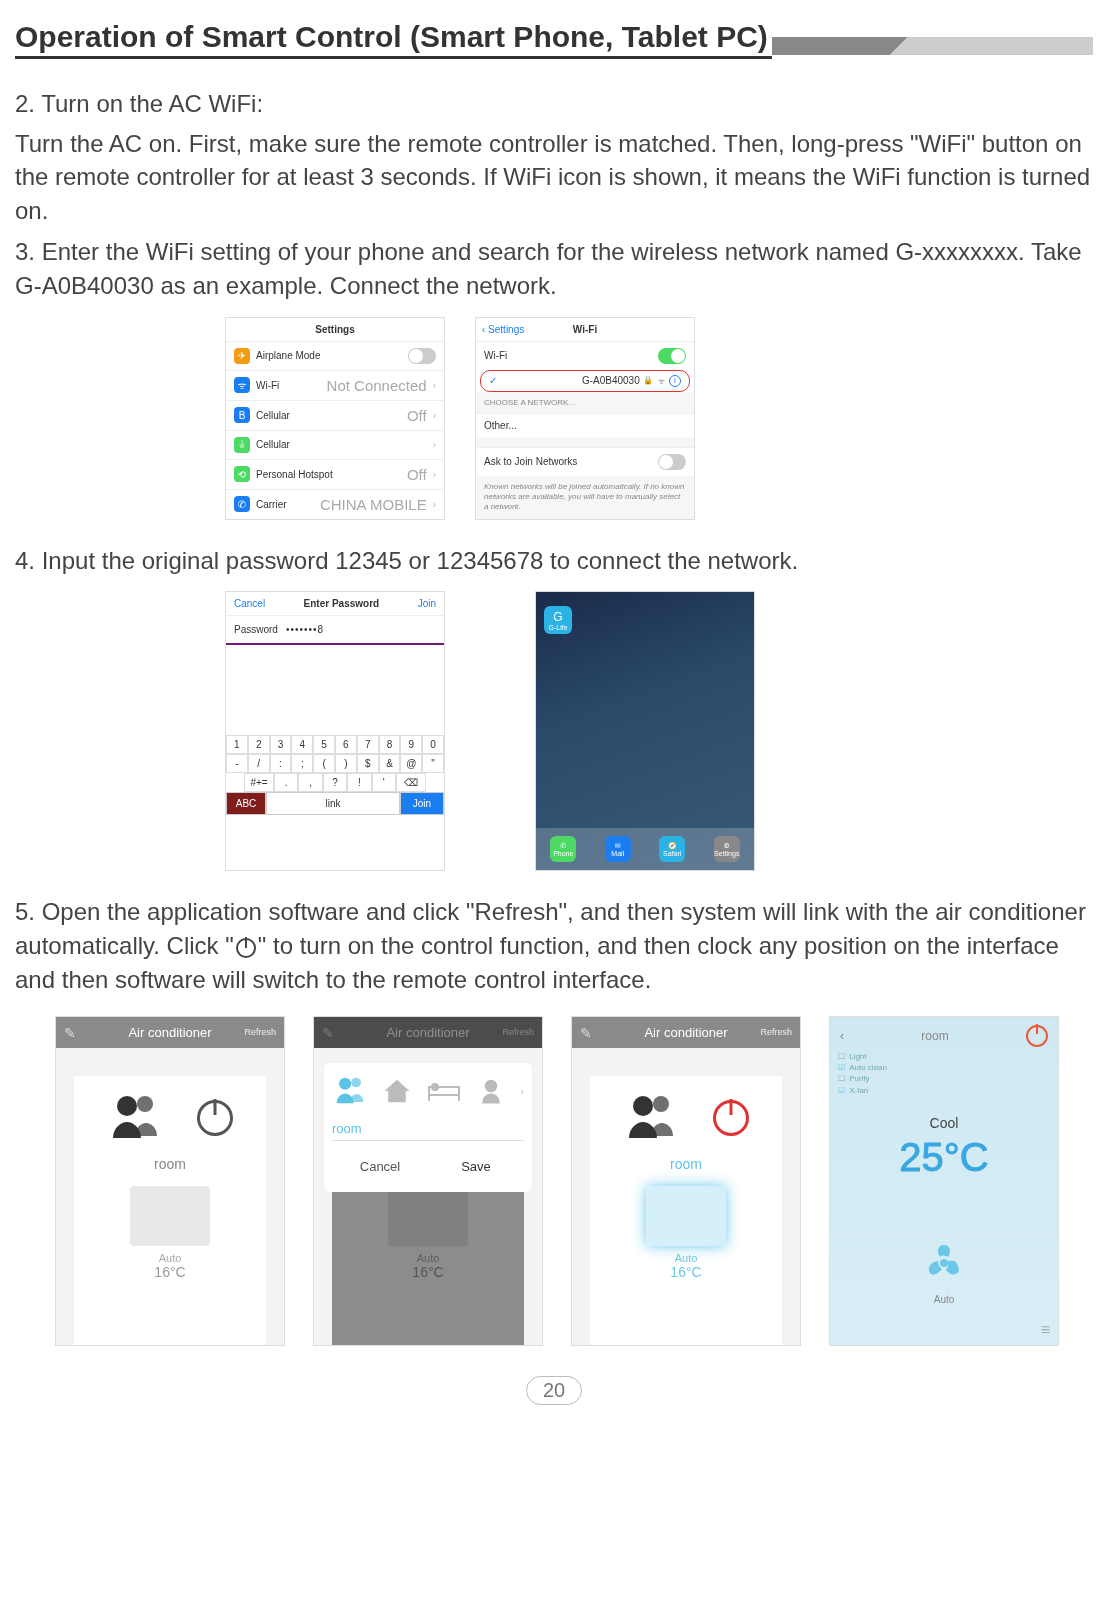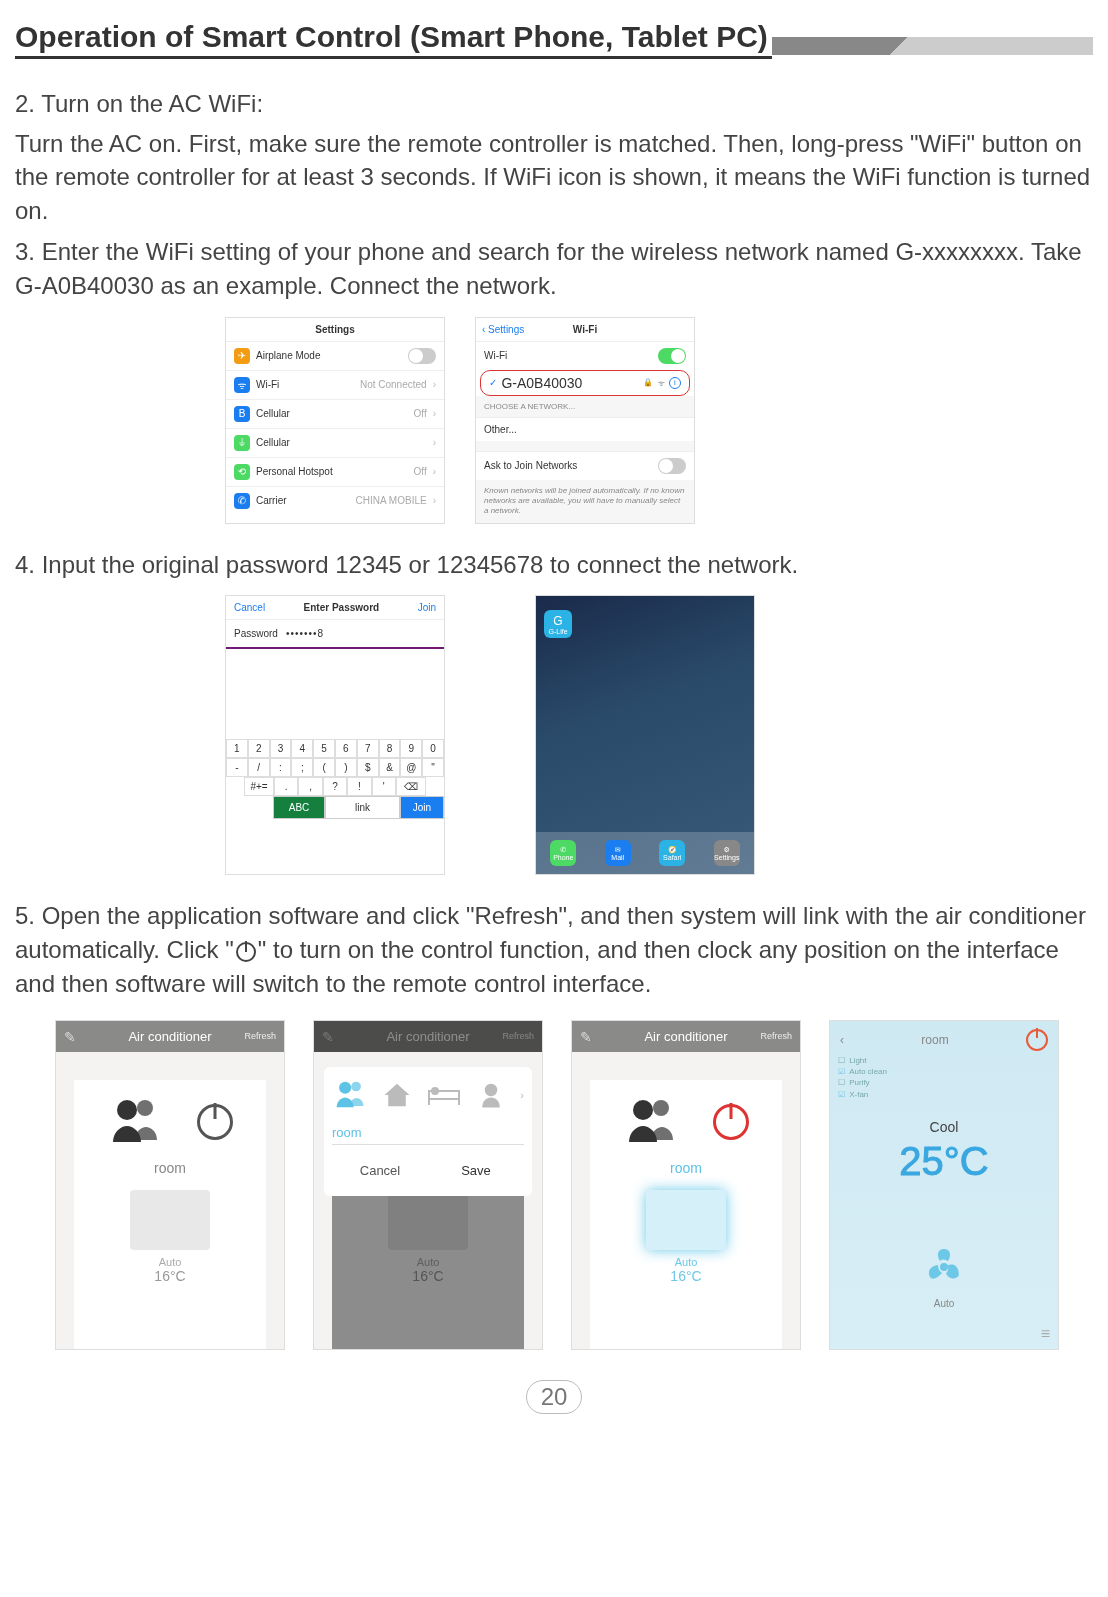--- a/index.html
+++ b/index.html
@@ -69,29 +69,29 @@
     border-top: 1px solid #eee;
     background: #fff;
     gap: 6px;
   }
   .phone .row .ic {
     width: 16px; height: 16px; border-radius: 4px;
     display:inline-flex;align-items:center;justify-content:center;
     color:#fff;font-size:10px;
   }
   .phone .row .lab { flex:1; }
-  .phone .row .val { color:#aaa; font-size:10px; }
+  .phone .row .val { color:#aaa; font-size:15px; }
   .phone .row .chev { color:#bbb; }
   .phone .sect { padding:6px 8px; font-size:8px; color:#888; background:#f6f6f6; }
   .wifi-selected {
     border:1px solid #d33; border-radius:10px; margin:0 4px;
     display:flex; align-items:center; padding:4px 8px; gap:4px;
   }
   .wifi-selected .chk { color:#1b7ef0; }
-  .wifi-selected .nm { flex:1; font-size:14px; }
+  .wifi-selected .nm { flex:1; font-size:10px;text-align:right; }
   .wifi-selected .info {
     width:12px;height:12px;border:1px solid #1b7ef0;border-radius:50%;
     color:#1b7ef0;font-size:8px;display:flex;align-items:center;justify-content:center;
   }
   .toggle {
     width:28px;height:16px;border-radius:8px;background:#ccc;position:relative;
   }
   .toggle.on { background:#4cd964; }
   .toggle .knob {
     width:14px;height:14px;border-radius:50%;background:#fff;position:absolute;top:1px;right:1px;
@@ -105,21 +105,21 @@
   .pwd-row { display:flex; padding:8px; border-top:1px solid #eee; border-bottom:2px solid #701a75; gap:8px; }
   .pwd-row .dots { letter-spacing:1px; }
   .kbd { margin-top:90px; }
   .kbd-row { display:flex; }
   .kbd-row .k {
     flex:1; text-align:center; padding:3px 0; border:1px solid #ddd;
     background:#fff; font-size:10px;
   }
   .kbd-bot { display:flex; }
   .kbd-bot .k { border:1px solid #ccc; text-align:center; padding:5px 0; font-size:10px; }
-  .kbd-bot .abc { width:52px; background:#15803d; color:#fff;margin-left:47px; }
+  .kbd-bot .abc { width:40px; background:#7f1d1d; color:#fff; }
   .kbd-bot .space { flex:1; background:#fff; }
   .kbd-bot .joinb { width:44px; background:#1b7ef0; color:#fff; }
   .home-phone {
     width:220px; height:280px;
     background: linear-gradient(160deg,#1a2a4a,#2a4a6a 40%,#3a5a7a);
     position:relative;
     border:1px solid #ddd;
   }
   .home-phone .glife {
     position:absolute; top:14px; left:8px; width:28px;height:28px;
@@ -215,21 +215,21 @@
   .app-room .autolab { position:absolute; bottom:40px; left:50%; transform:translateX(-50%); font-size:10px; color:#888;}
   .app-room .menu { position:absolute; bottom:6px; right:8px; color:#aaa; font-size:16px;}
   .inline-power {
     display:inline-block;width:20px;height:20px;border:2px solid #444;border-radius:50%;
     position:relative;vertical-align:middle;margin:0 2px;
   }
   .inline-power::before{
     content:"";position:absolute;top:-3px;left:50%;width:2px;height:11px;background:#444;transform:translateX(-50%);
   }
   .page-num {
-    width:56px;margin:26px auto 0 auto;text-align:center;font-size:24px;color:#777;
+    width:56px;margin:26px auto 0 auto;text-align:center;font-size:20px;color:#777;
     border:1px solid #bbb;border-radius:28px;padding:2px 0;
   }
 </style>
 </head>
 <body>
 
 <div class="title-bar">
   <h1>Operation of Smart Control (Smart Phone, Tablet PC)</h1>
   <div class="tail"></div>
 </div>

